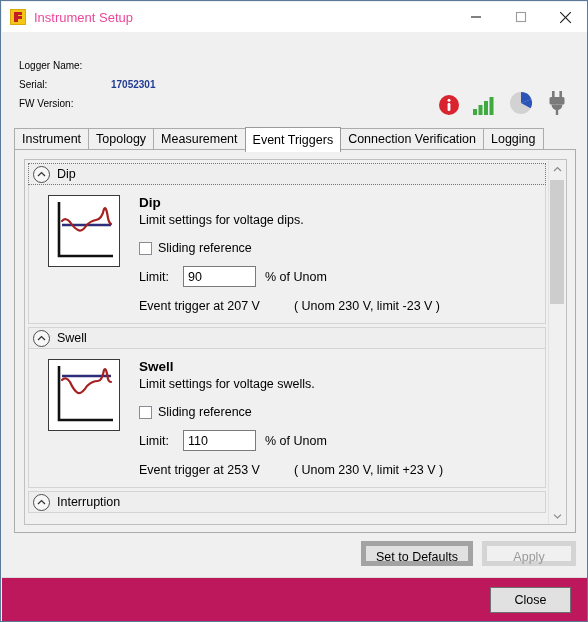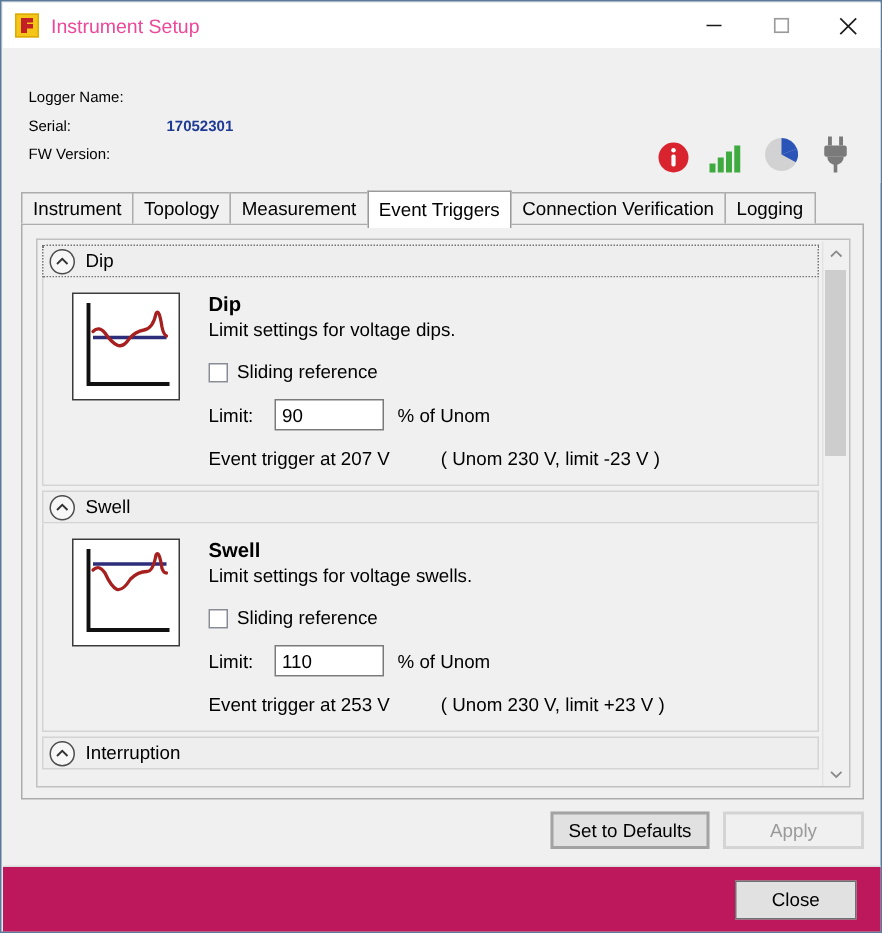--- a/index.html
+++ b/index.html
@@ -302,21 +302,21 @@
     width: 562px; height: 26px;
     display: flex;
     justify-content: flex-end;
     gap: 9px;
   }
   .btn {
     height: 25px;
     min-width: 94px;
     padding: 0 10px;
     background: #e1e1e1;
-    border: 2px solid #a3a3a3;
+    border: 5px solid #a3a3a3;
     box-sizing: border-box;
     font-family: "Liberation Sans", sans-serif;
     font-size: 12.5px;
     color: #000;
     text-align: center;
     line-height: 23px;
     white-space: nowrap;
   }
   .btn.disabled {
     color: #9a9a9a;

